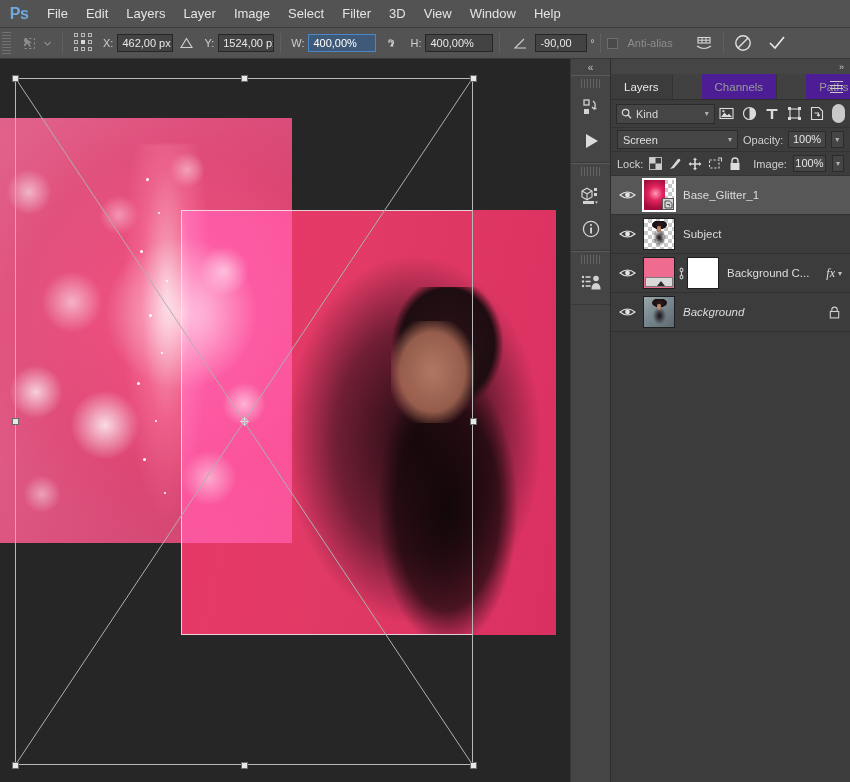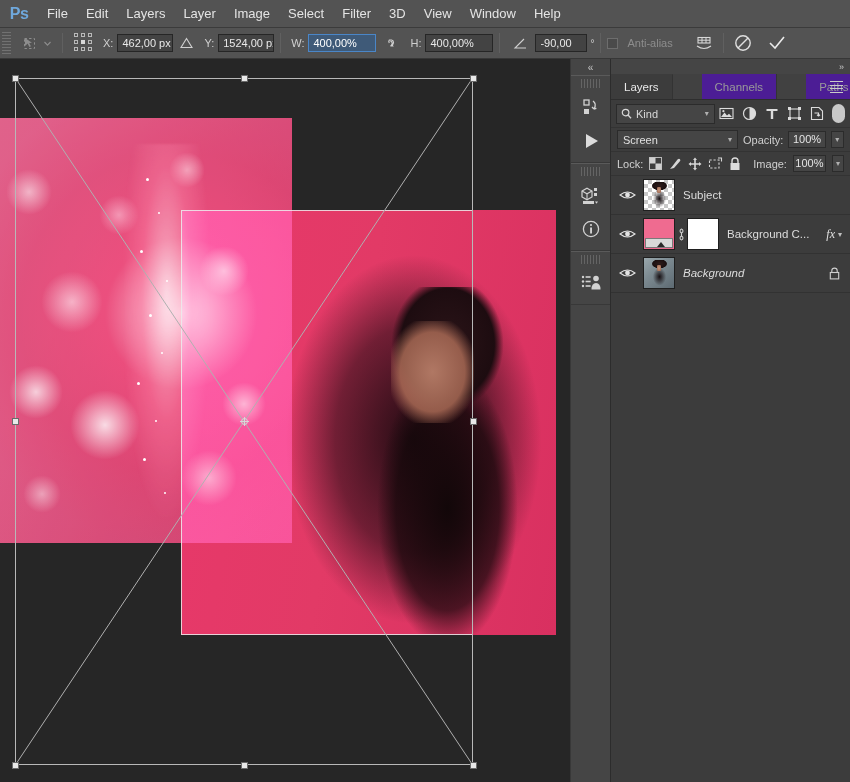--- a/index.html
+++ b/index.html
@@ -629,20 +629,38 @@
         </svg>
       </span>
       <span style="flex:1"></span>
       <span class="mini-lbl">Image:</span>
       <div class="mini-field">100%</div>
       <div class="mini-caret">▾</div>
     </div>
 
     <div>
 
+      <div class="layer selected">
+        <div class="eye">
+          <svg width="17" height="12" viewBox="0 0 17 12">
+            <path d="M1 6 Q8.5 0 16 6 Q8.5 12 1 6 Z" fill="none" stroke="#e2e2e2" stroke-width="1.1"></path>
+            <circle cx="8.5" cy="6" r="2.4" fill="#e2e2e2"></circle>
+          </svg>
+        </div>
+        <div class="thumb sel-out">
+          <div class="thumb-glitter"></div>
+          <div class="smart-badge">
+            <svg width="9" height="9" viewBox="0 0 9 9">
+              <path d="M1 1 L5.5 1 L8 3.3 L8 8 L1 8 Z" fill="none" stroke="#3a3a3a" stroke-width="0.9"></path>
+              <path d="M3 4.4 L5.6 4.4 L5.6 6.2" fill="none" stroke="#3a3a3a" stroke-width="0.9"></path>
+            </svg>
+          </div>
+        </div>
+        <div class="layer-name">Base_Glitter_1</div>
+      </div>
 
       <div class="layer">
         <div class="eye">
           <svg width="17" height="12" viewBox="0 0 17 12">
             <path d="M1 6 Q8.5 0 16 6 Q8.5 12 1 6 Z" fill="none" stroke="#e2e2e2" stroke-width="1.1"></path>
             <circle cx="8.5" cy="6" r="2.4" fill="#e2e2e2"></circle>
           </svg>
         </div>
         <div class="thumb">
           <div class="thumb-person"></div>

